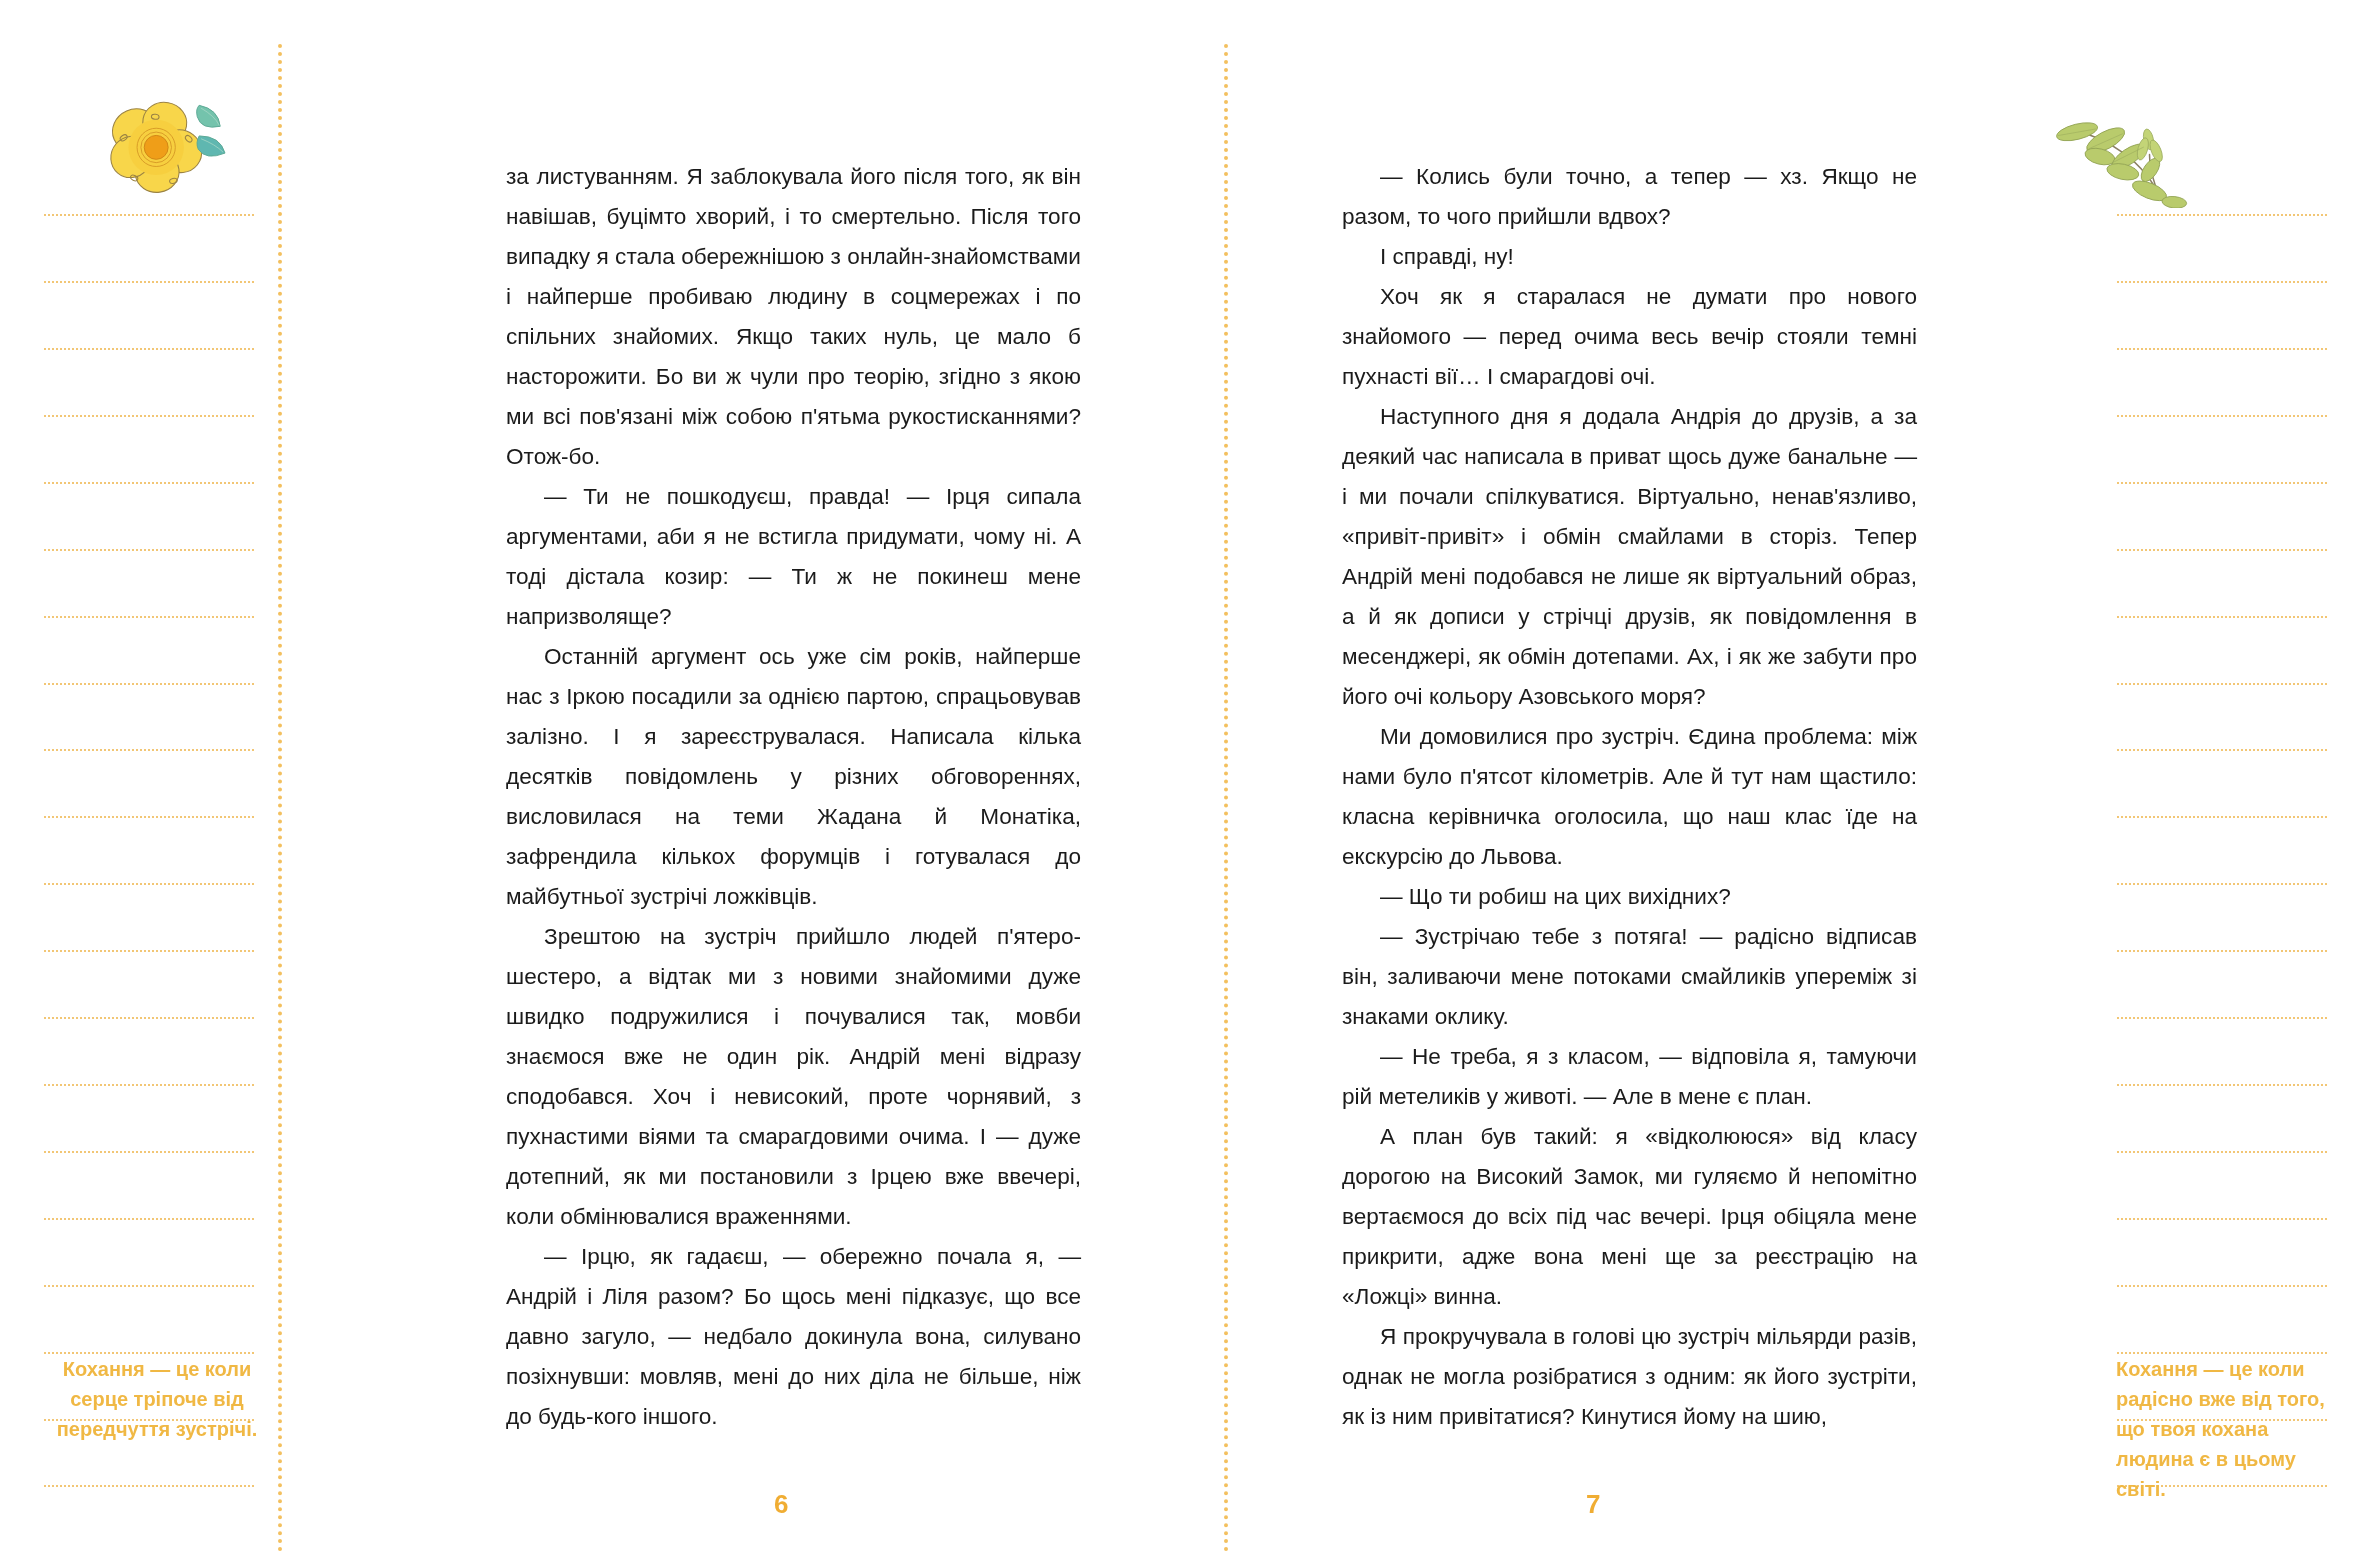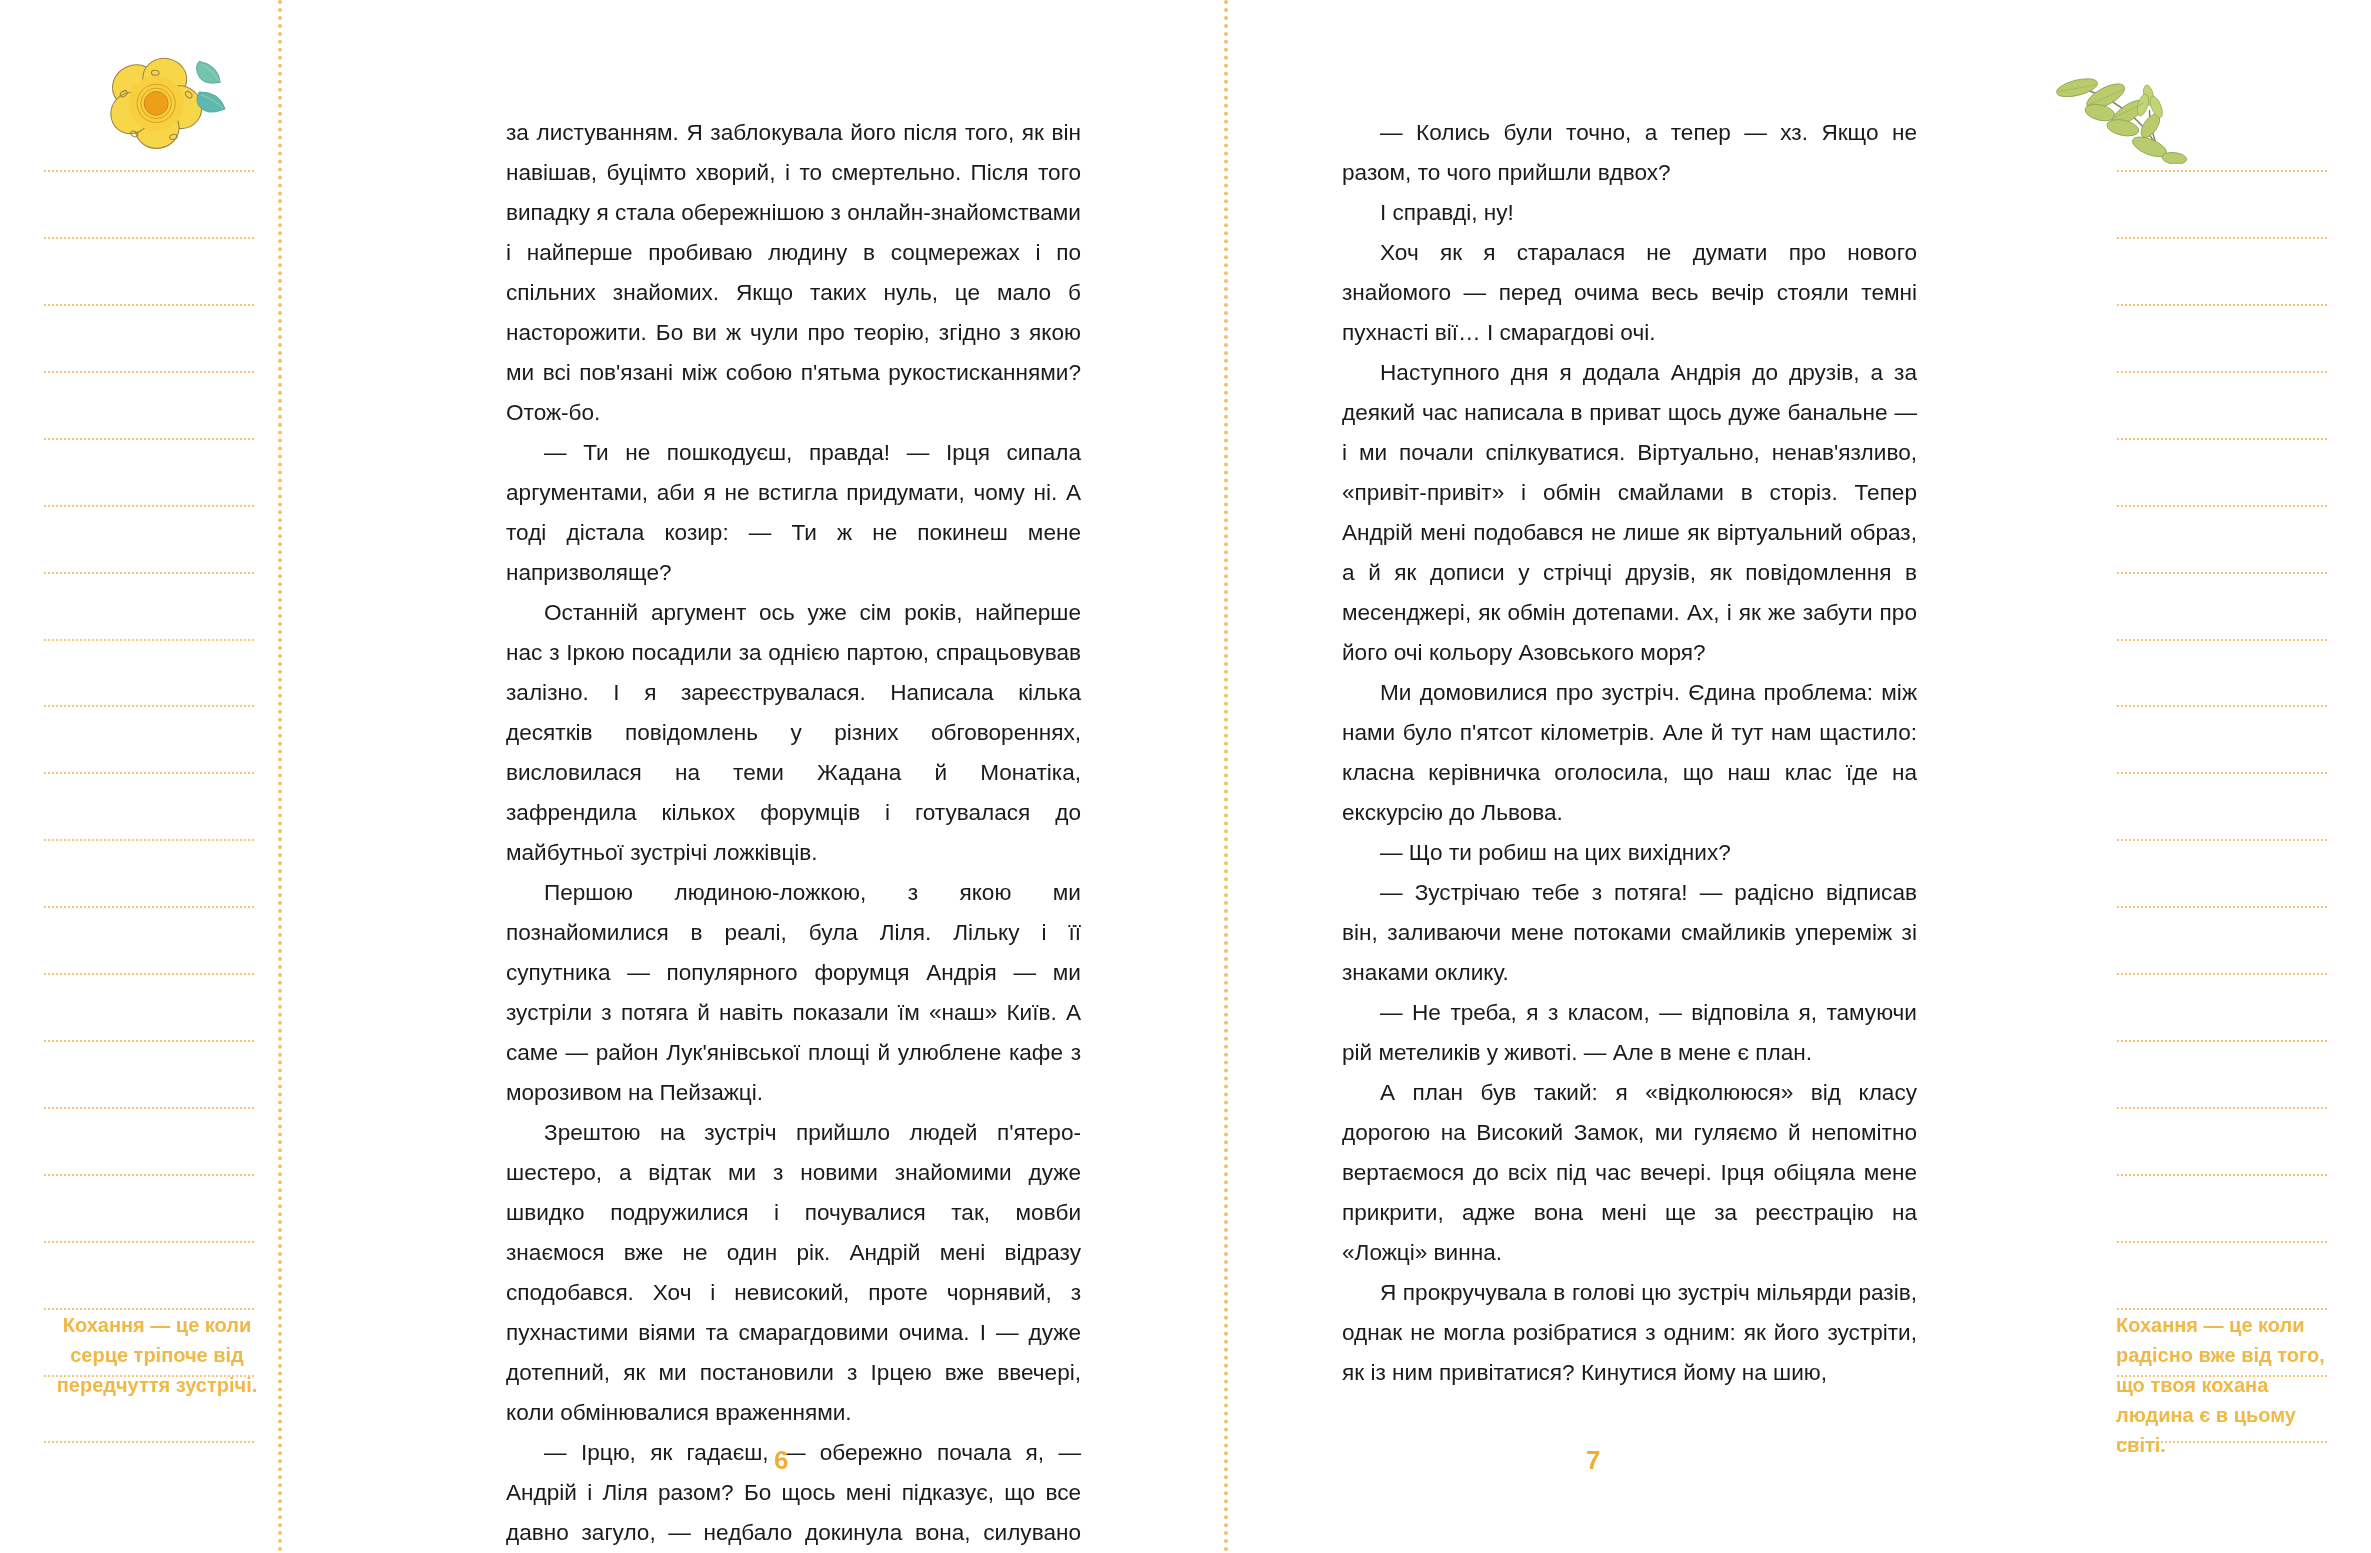--- a/index.html
+++ b/index.html
@@ -3,21 +3,21 @@
 <meta charset="utf-8">
 <style>
   html,body{margin:0;padding:0;}
   body{
     width:2372px;height:1553px;
     background:#ffffff;
     font-family:"Liberation Sans", sans-serif;
     overflow:hidden;
     position:relative;
   }
-  .spread{position:absolute;inset:0;display:block;}
+  .spread{position:absolute;inset:0;display:block;margin-top:44px;}
 
   
   .margin-col{position:absolute;top:0;bottom:0;}
   .margin-col.left{left:0;width:279px;}
   .margin-col.right{left:2092px;width:279px;}
 
   .rule-stack{position:absolute;left:0;right:0;top:0;}
   .margin-rule{
     height:0;
     border-top:2.9px dotted #f0bd5e;
@@ -203,21 +203,20 @@
         <path d="M42 66 L78 50"></path>
         <path d="M68 80 L100 64"></path>
       </g>
     </svg>
   </div>
 
   <div class="text-col c1" id="col-left">
       <p class="noind">за листуванням. Я заблокувала його після того, як він навішав, буцімто хворий, і то смертельно. Після того випадку я стала обережнішою з онлайн-знайомствами і найперше пробиваю людину в соцмережах і по спільних знайомих. Якщо таких нуль, це мало б насторожити. Бо ви ж чули про теорію, згідно з якою ми всі пов'язані між собою п'ятьма рукостисканнями? Отож-бо.</p>
       <p class="ind">— Ти не пошкодуєш, правда! — Ірця сипала аргументами, аби я не встигла придумати, чому ні. А тоді дістала козир: — Ти ж не покинеш мене напризволяще?</p>
       <p class="ind">Останній аргумент ось уже сім років, найперше нас з Іркою посадили за однією партою, спрацьовував залізно. І я зареєструвалася. Написала кілька десятків повідомлень у різних обговореннях, висловилася на теми Жадана й Монатіка, зафрендила кількох форумців і готувалася до майбутньої зустрічі ложківців.</p>
-      <p class="ind">Першою людиною-ложкою, з якою ми познайомилися в реалі, була Ліля. Лільку і її супутника — популярного форумця Андрія — ми зустріли з потяга й навіть показали їм «наш» Київ. А саме — район Лук'янівської площі й улюблене кафе з морозивом на Пейзажці.</p>
       <p class="ind">Зрештою на зустріч прийшло людей п'ятеро-шестеро, а відтак ми з новими знайомими дуже швидко подружилися і почувалися так, мовби знаємося вже не один рік. Андрій мені відразу сподобався. Хоч і невисокий, проте чорнявий, з пухнастими віями та смарагдовими очима. І — дуже дотепний, як ми постановили з Ірцею вже ввечері, коли обмінювалися враженнями.</p>
       <p class="ind">— Ірцю, як гадаєш, — обережно почала я, — Андрій і Ліля разом? Бо щось мені підказує, що все давно загуло, — недбало докинула вона, силувано позіхнувши: мовляв, мені до них діла не більше, ніж до будь-кого іншого.</p>
     </div>
 
   <div class="text-col c2" id="col-right">
       <p class="ind">— Колись були точно, а тепер — хз. Якщо не разом, то чого прийшли вдвох?</p>
       <p class="ind">І справді, ну!</p>
       <p class="ind">Хоч як я старалася не думати про нового знайомого — перед очима весь вечір стояли темні пухнасті вії… І смарагдові очі.</p>
       <p class="ind">Наступного дня я додала Андрія до друзів, а за деякий час написала в приват щось дуже банальне — і ми почали спілкуватися. Віртуально, ненав'язливо, «привіт-привіт» і обмін смайлами в сторіз. Тепер Андрій мені подобався не лише як віртуальний образ, а й як дописи у стрічці друзів, як повідомлення в месенджері, як обмін дотепами. Ах, і як же забути про його очі кольору Азовського моря?</p>
       <p class="ind">Ми домовилися про зустріч. Єдина проблема: між нами було п'ятсот кілометрів. Але й тут нам щастило: класна керівничка оголосила, що наш клас їде на екскурсію до Львова.</p>

